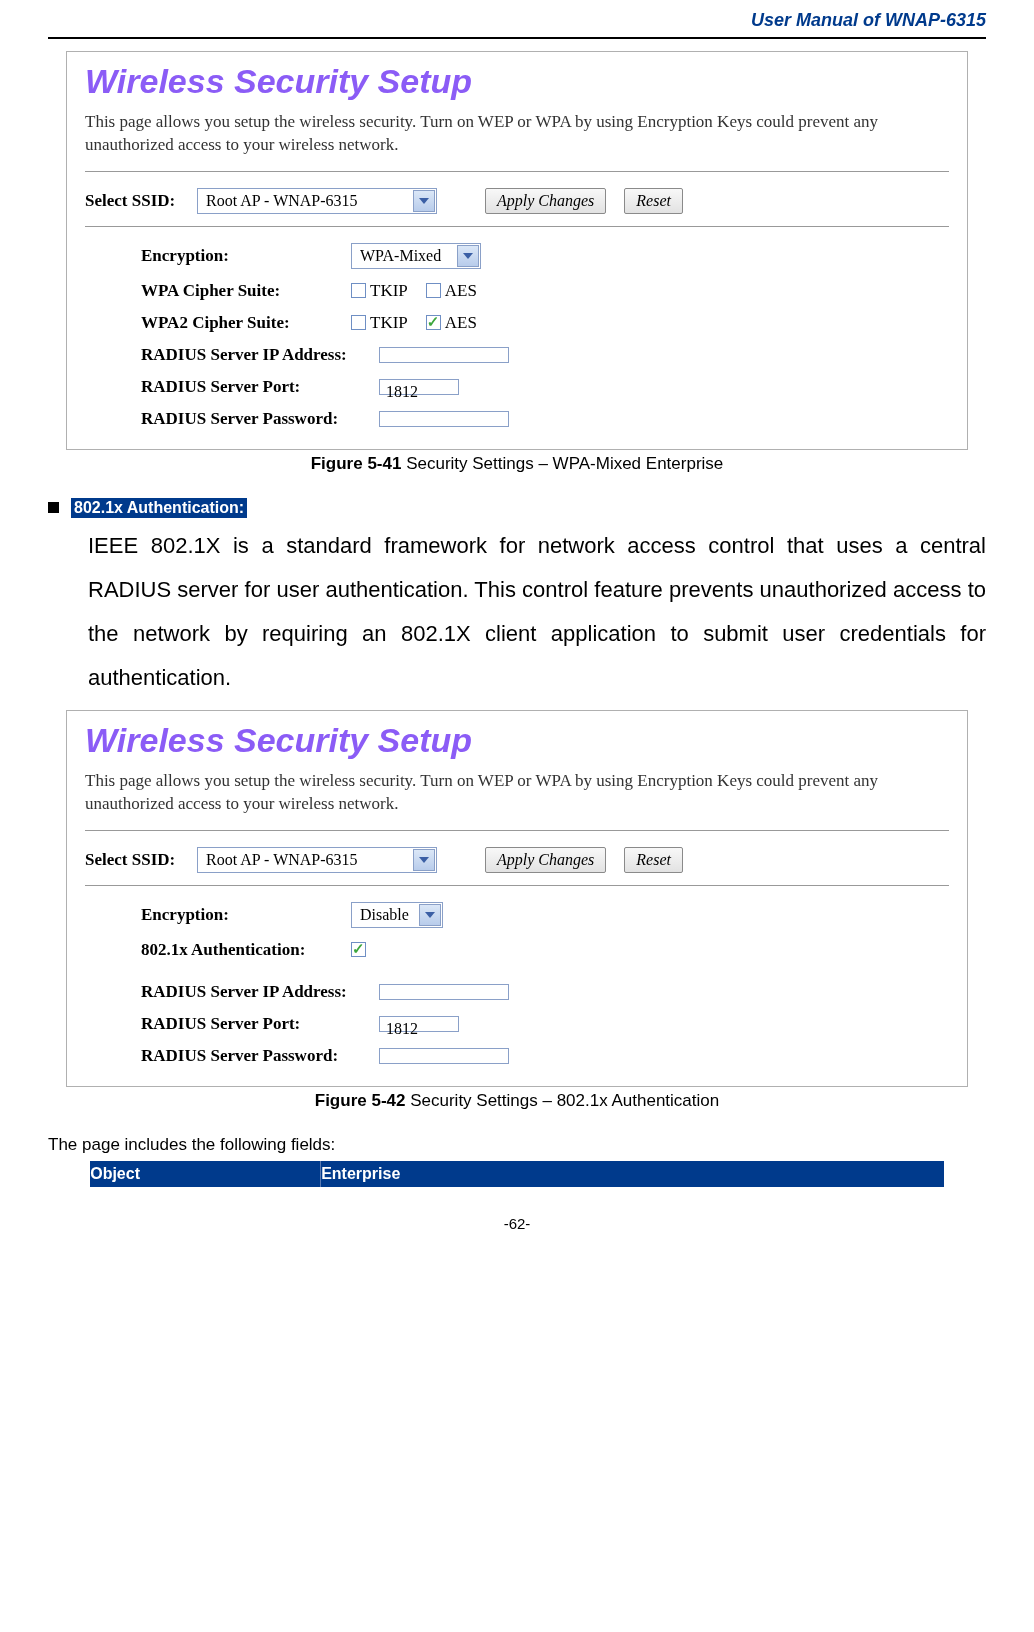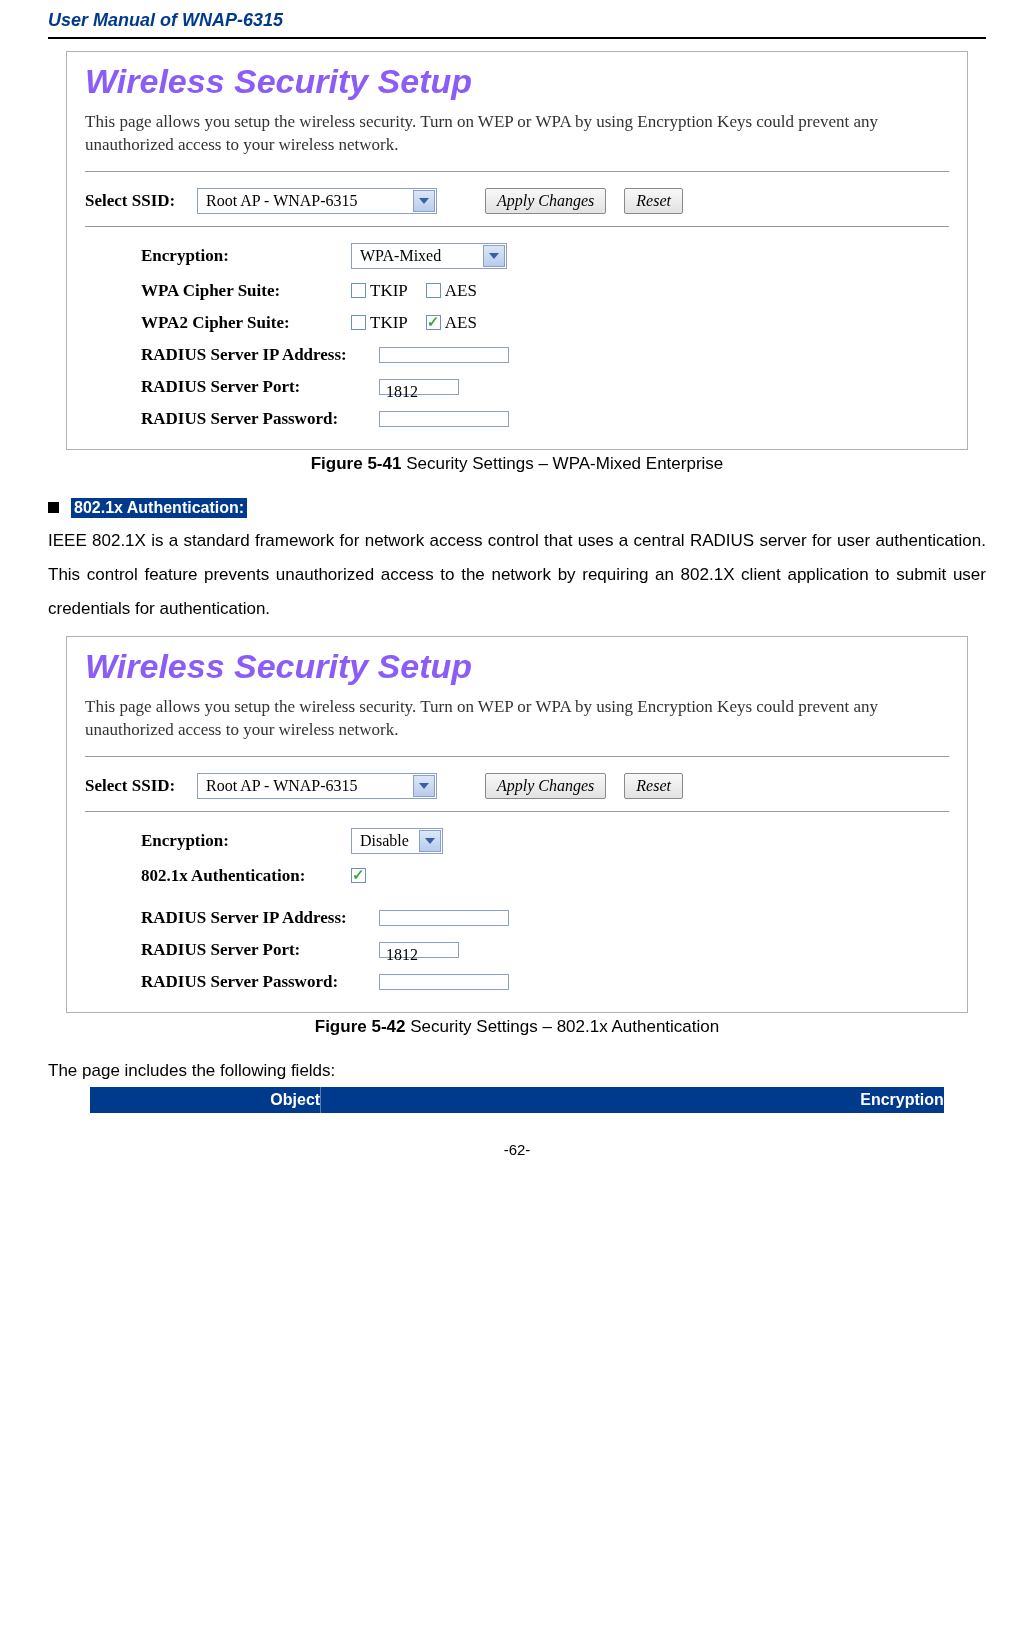--- a/index.html
+++ b/index.html
@@ -5,20 +5,21 @@
     * { box-sizing: border-box; margin: 0; padding: 0; }
     body {
       font-family: Arial, Helvetica, sans-serif;
       width: 1034px;
       margin: 0 auto;
       background: #fff;
       color: #000;
       padding: 10px 48px 20px 48px;
     }
     .header-right {
+      text-align: right;
       color: #003a8c;
       font-weight: bold;
       font-style: italic;
       font-size: 18px;
       padding-bottom: 6px;
     }
     .hr-line { border: none; border-top: 2px solid #000; margin-bottom: 12px; }
     .screenshot-box {
       border: 1px solid #b0b0b0;
       margin: 0 18px 4px 18px;
@@ -139,38 +140,39 @@
       margin-right: 12px;
     }
     .section-tag {
       background: #003a8c;
       color: #fff;
       font-weight: bold;
       padding: 1px 3px;
       font-size: 16px;
     }
     .body-para {
-      font-size: 17px;
+      font-size: 22px;
       line-height: 2.0;
       margin-bottom: 10px;
       text-align: justify;
+      margin-left: 40px;
     }
     .fields-intro { font-size: 17px; margin: 14px 0 6px 0; }
     .fields-table {
       width: 91%;
       margin: 0 auto;
       border-collapse: collapse;
     }
     .fields-table th {
       background: #003a8c;
       color: #fff;
       font-weight: bold;
       font-size: 16px;
       padding: 4px 0;
-      text-align: right;
+      text-align: left;
     }
     .fields-table th.obj { width: 27%; border-right: 1px solid #5a7bb3; }
     .footer-page { text-align: center; font-size: 15px; margin-top: 28px; }
     .gap { display:inline-block; }
   </style>
 </head>
 <body>
 
 <div class="header-right">User Manual of WNAP-6315</div>
 <hr class="hr-line">
@@ -189,21 +191,21 @@
     </span>
     <span class="gap" style="width:48px;"></span>
     <span class="btn">Apply Changes</span>
     <span class="gap" style="width:18px;"></span>
     <span class="btn">Reset</span>
   </div>
   <hr class="ss-hr">
 
   <div class="row indent">
     <span class="row-label">Encryption:</span>
-    <span class="select-box" style="width:156px;">
+    <span class="select-box" style="width:130px;">
       <span class="sel-text">WPA-Mixed</span>
       <span style="flex:1"></span>
       <span class="sel-btn"></span>
     </span>
   </div>
 
 
   <div class="row indent">
     <span class="row-label">WPA Cipher Suite:</span>
     <span class="checkbox"></span>
@@ -293,18 +295,18 @@
 </div>
 <div class="caption">
   <b>Figure 5-42</b><span> Security Settings – 802.1x Authentication</span>
 </div>
 
 <div class="fields-intro">The page includes the following fields:</div>
 <table class="fields-table">
   <tbody>
       <tr>
     <th class="obj">Object</th>
-    <th>Encryption</th>
+    <th>Enterprise</th>
   </tr>
 </tbody>
   </table>
 
 <div class="footer-page">-62-</div>
 
 </body></html>

